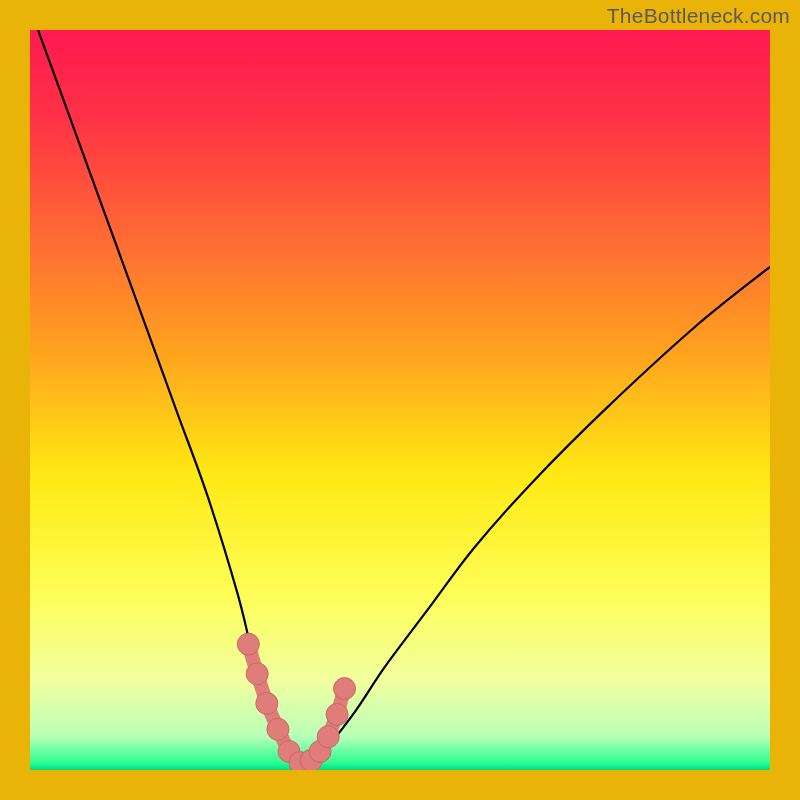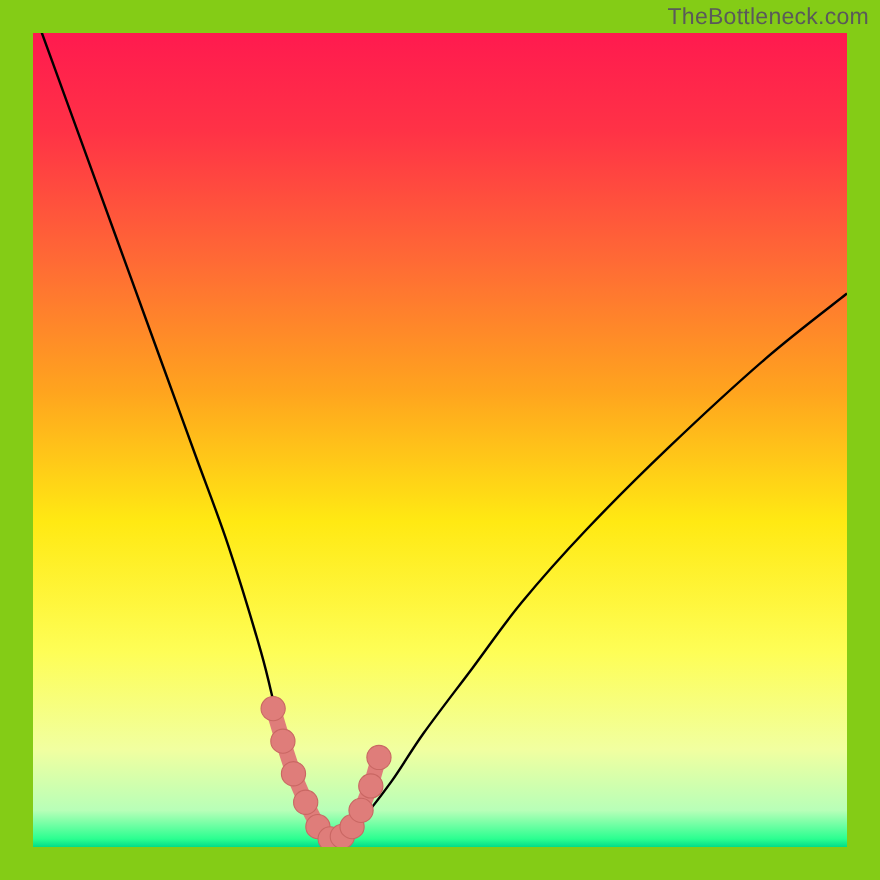--- a/index.html
+++ b/index.html
@@ -8,21 +8,21 @@
     width: 800px;
     height: 800px;
     overflow: hidden;
     background: #000;
     font-family: Arial, Helvetica, sans-serif;
   }
   .frame {
     position: relative;
     width: 800px;
     height: 800px;
-    background: #84cc16;
+    background: #eab308;
   }
   .plot-area {
     position: absolute;
     left: 30px;
     top: 30px;
     width: 740px;
     height: 740px;
     overflow: hidden;
   }
   .gradient-bg {

